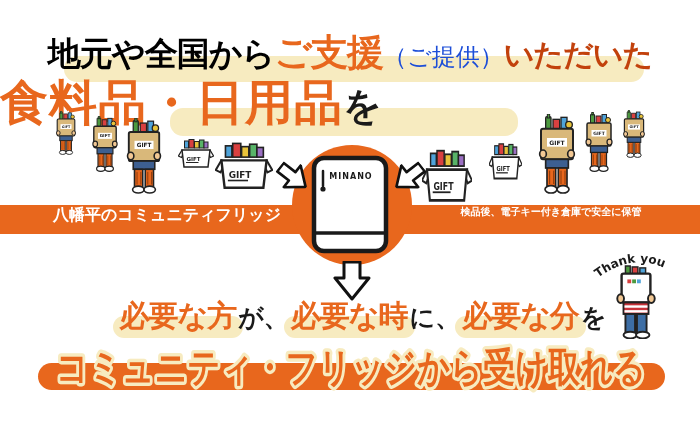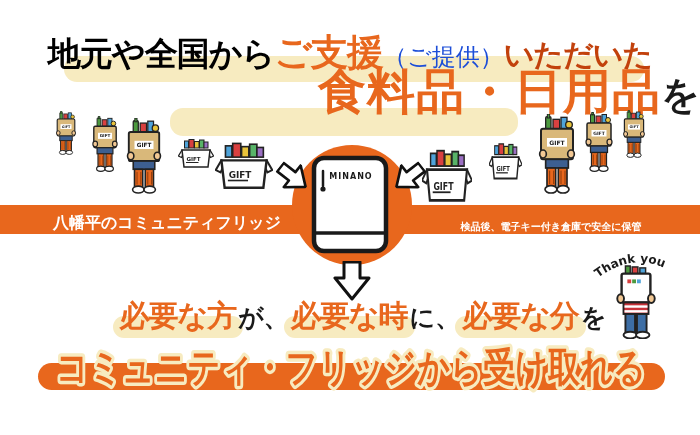--- a/index.html
+++ b/index.html
@@ -9,26 +9,26 @@
   
   .hl-band{position:absolute;background:#F7EBC0;border-radius:13px;z-index:1;}
   .band1{left:64px;top:56px;width:580px;height:26px;}
   .band2{left:170px;top:108px;width:348px;height:28px;}
   
   .headline1{top:33px;left:0;width:700px;text-align:center;white-space:nowrap;z-index:2;line-height:1.1;}
   .h1-black{font-size:33px;font-weight:bold;color:#000000;letter-spacing:-1px;}
   .h1-orange{font-size:37px;font-weight:bold;color:#E8671D;letter-spacing:-1px;margin-top:32px;}
   .h1-paren{font-size:24px;font-weight:normal;color:#1d4ed8;}
   .h1-hand{font-size:30px;font-weight:bold;color:#c2410c;letter-spacing:-1px;}
-  .headline2{top:65px;left:0;width:700px;text-align:right;white-space:nowrap;z-index:2;line-height:1.1;border-radius:12px;}
+  .headline2{top:76px;left:0;width:700px;text-align:left;white-space:nowrap;z-index:2;line-height:1.1;border-radius:12px;}
   .h2-orange{font-size:48px;font-weight:bold;color:#E8671D;letter-spacing:1px;}
   .h2-black{font-size:38px;font-weight:bold;color:#1a1a1a;}
   
   .midband{position:absolute;top:205px;height:29px;background:#E8671D;z-index:1;
-           display:flex;align-items:flex-end;color:#ffffff;font-weight:bold;}
+           display:flex;align-items:flex-start;color:#ffffff;font-weight:bold;}
   .midband-left{left:0;width:300px;justify-content:center;padding-left:34px;font-size:16px;box-sizing:border-box;}
   .midband-right{left:402px;width:298px;justify-content:center;font-size:10px;}
   
   .circle{left:292px;top:145px;width:120px;height:120px;border-radius:50%;background:#E8671D;z-index:2;}
   .fridge{left:311px;top:155px;z-index:3;}
   .arrow{z-index:3;}
   
   .needline{top:299px;left:12px;width:700px;text-align:center;white-space:nowrap;z-index:2;line-height:1.1;}
   .need{font-size:30px;font-weight:bold;color:#E8671D;position:relative;padding:0 2px;letter-spacing:-1px;}
   .need::after{content:"";position:absolute;left:-5px;right:-5px;top:52%;bottom:-14%;

